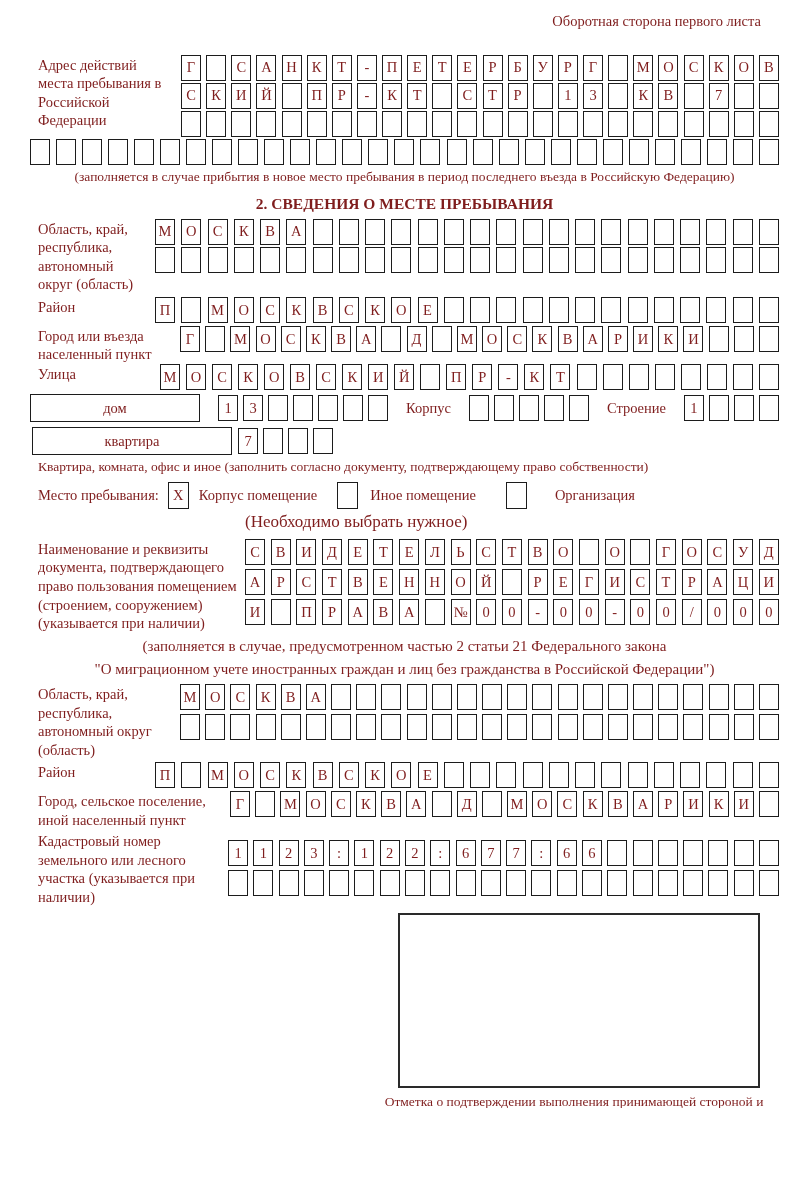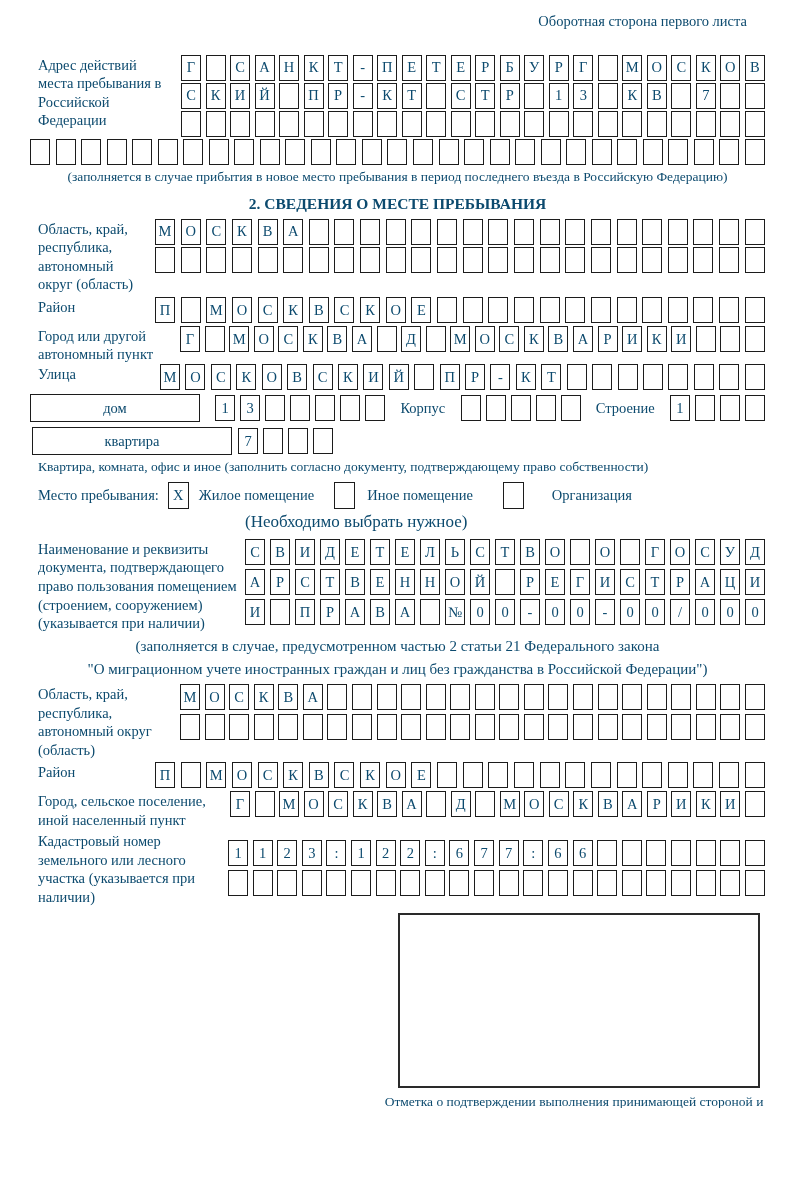--- a/index.html
+++ b/index.html
@@ -1,21 +1,21 @@
 <!DOCTYPE html>
 <html><head>
 <meta charset="utf-8">
 <style>
   * { box-sizing: border-box; }
   html, body { margin: 0; padding: 0; background: #ffffff; }
   .page {
     width: 800px; height: 1108px; overflow: hidden;
-    padding: 12px 35px 0 30px;
+    padding: 12px 21px 0 30px;
     font-family: "Liberation Serif", "DejaVu Serif", serif;
-    color: #0c4a6e; font-size: 14.5px; line-height: 1.28;
+    color: #7f1d1d; font-size: 14.5px; line-height: 1.28;
     position: relative; background: #fff;
   }
   .hdr { text-align: right; padding-right: 18px; }
 
   .frow { display: flex; align-items: flex-start; }
   .flabel { flex: 0 0 auto; padding: 1px 6px 0 8px; }
   .fcells { flex: 1 1 auto; min-width: 0; }
 
   .cellrow { display: flex; justify-content: space-between; }
   .cellrow + .cellrow { margin-top: 2px; }
@@ -268,21 +268,21 @@
           <span class="cell"></span>
           <span class="cell"></span>
           <span class="cell"></span>
           <span class="cell"></span>
           <span class="cell"></span>
         </div>
     </div>
   </div>
 
   <div class="frow" style="margin-top:3px">
-    <div class="flabel" style="width:150px">Город или другой автономный пункт</div>
+    <div class="flabel" style="width:150px">Город или въезда населенный пункт</div>
     <div class="fcells">
       <div class="cellrow">
           <span class="cell">Г</span>
           <span class="cell"></span>
           <span class="cell">М</span>
           <span class="cell">О</span>
           <span class="cell">С</span>
           <span class="cell">К</span>
           <span class="cell">В</span>
           <span class="cell">А</span>
@@ -373,21 +373,21 @@
         <span class="cell"></span>
         <span class="cell"></span>
         <span class="cell"></span>
       </div>
   </div>
   <div class="caption indent">Квартира, комната, офис и иное (заполнить согласно документу, подтверждающему право собственности)</div>
 
   <div class="stay-row">
     <span>Место пребывания:</span>
     <span class="cell cb" style="margin-left:9px">X</span>
-    <span style="margin-left:10px">Жилое помещение</span>
+    <span style="margin-left:10px">Корпус помещение</span>
     <span class="cell cb" style="margin-left:20px"></span>
     <span style="margin-left:12px">Иное помещение</span>
     <span class="cell cb" style="margin-left:30px"></span>
     <span style="margin-left:28px">Организация</span>
   </div>
   <div class="note">(Необходимо выбрать нужное)</div>
 
   <div class="frow">
     <div class="flabel" style="width:215px">Наименование и реквизиты документа, подтверждающего право пользования помещением (строением, сооружением) (указывается при наличии)</div>
     <div class="fcells">

